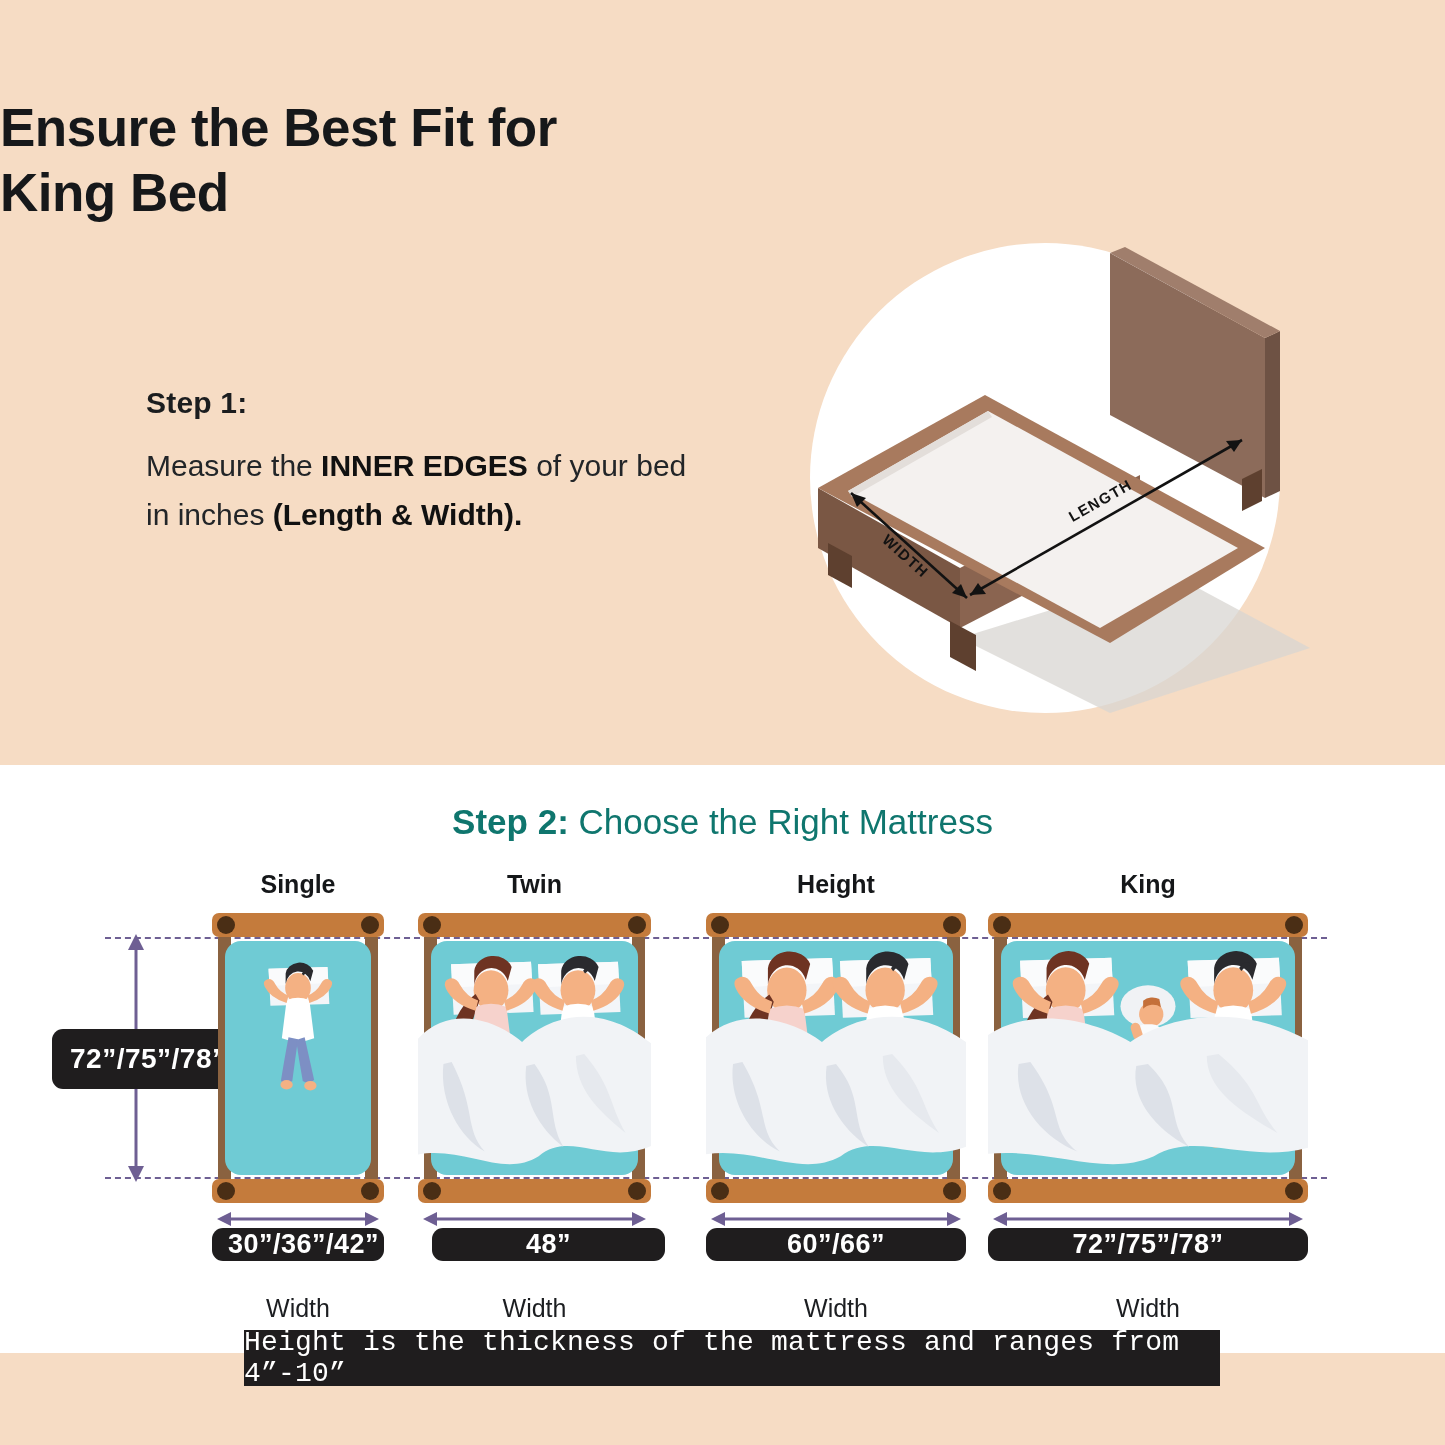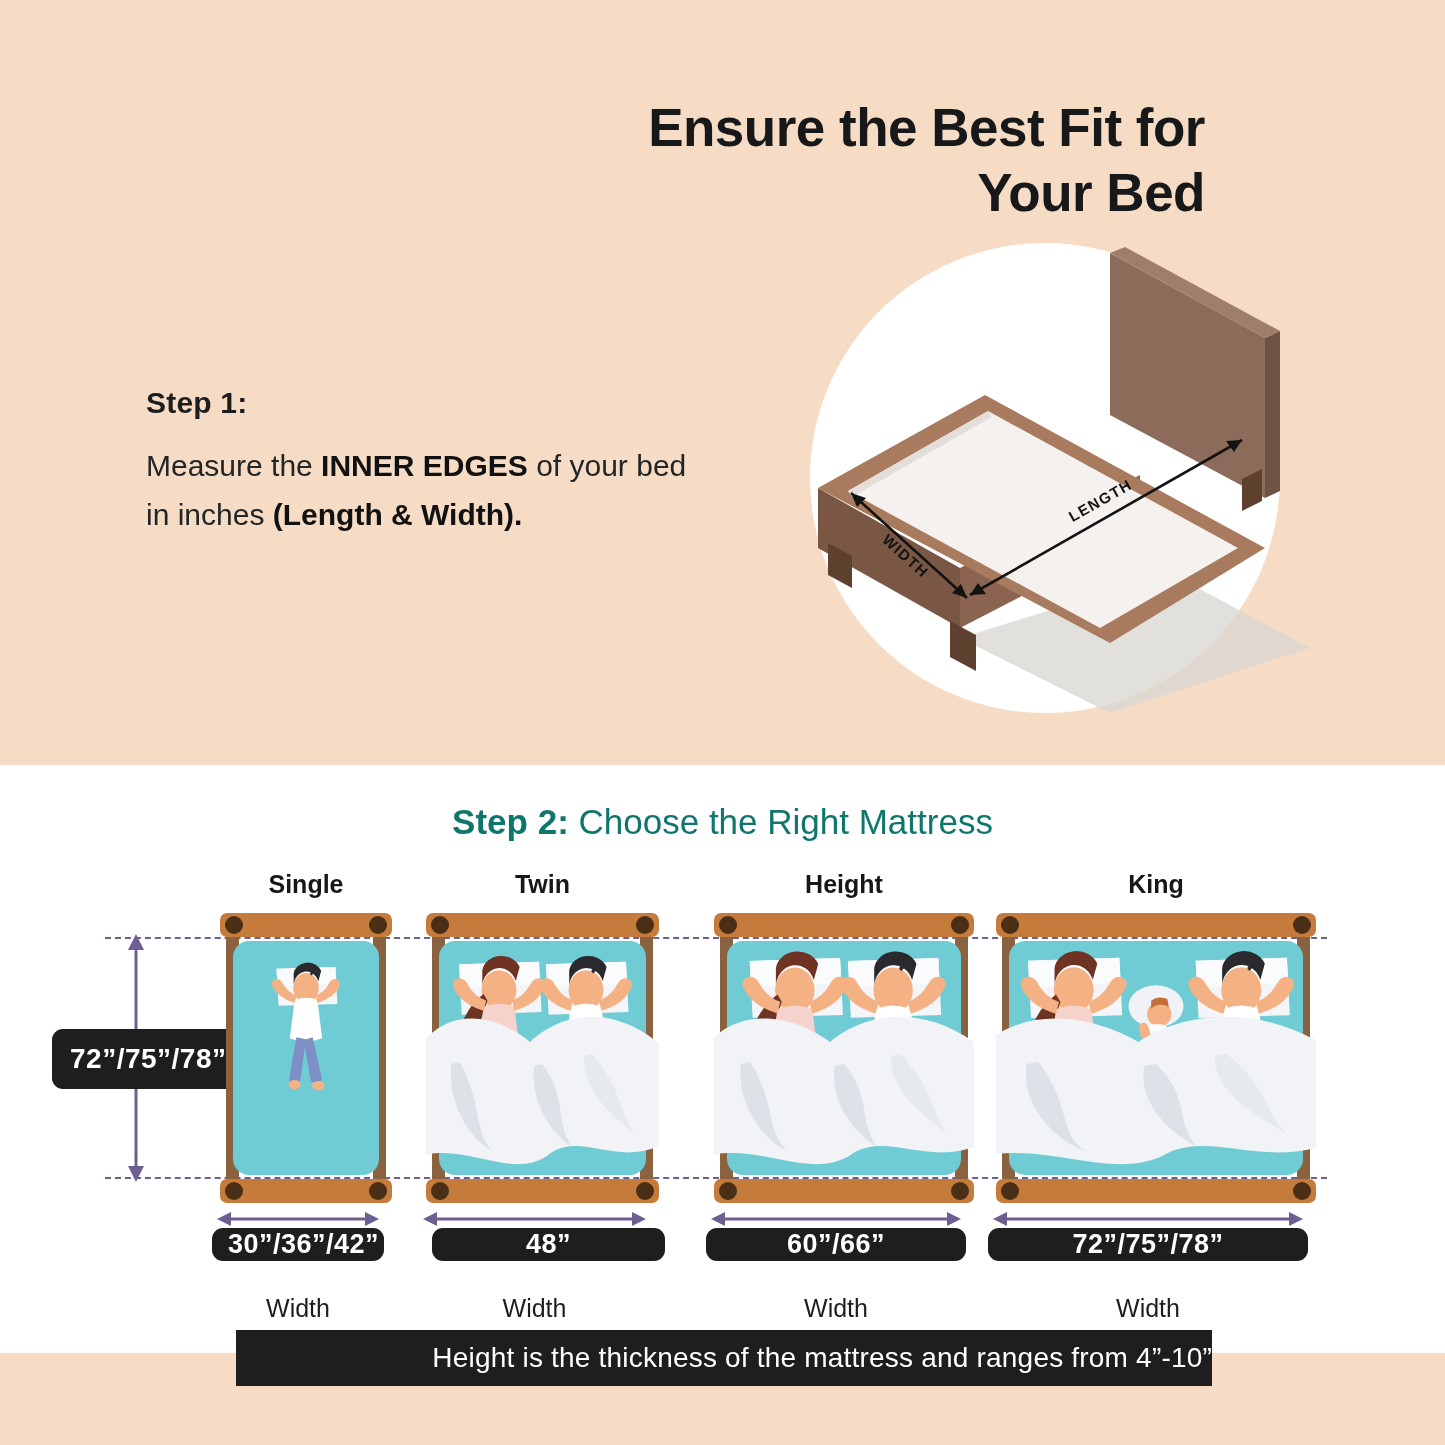--- a/index.html
+++ b/index.html
@@ -16,21 +16,21 @@
     position: absolute; left: 0; top: 0; width: 1445px; height: 765px;
     background: #F6DCC4;
   }
   .bottom-band {
     position: absolute; left: 0; top: 1353px; width: 1445px; height: 92px;
     background: #F6DCC4;
   }
 
   .title {
     position: absolute; left: 0; top: 96px; width: 1205px;
-    text-align: right;
+    text-align: left;
     font-size: 53px; font-weight: bold; color: #16181a;
     line-height: 1.22; letter-spacing: -0.5px;
   }
 
   .step1-label {
     position: absolute; left: 146px; top: 386px;
     font-size: 30px; font-weight: bold; color: #1b1d1f;
     letter-spacing: 0.2px;
   }
   .step1-body {
@@ -51,21 +51,21 @@
   }
   .bed-svg { position: absolute; left: 0; top: 0; }
 
   
   .step2-head {
     position: absolute; left: 0; top: 802px; width: 1445px;
     text-align: center; font-size: 35px; color: #0f766e;
   }
   .step2-head b { font-weight: bold; }
 
-  .beds-row { position: absolute; left: 8px; top: 870px; width: 1314px; height: 330px; }
+  .beds-row { position: absolute; left: 0; top: 870px; width: 1314px; height: 330px; }
 
   .bed-col { position: absolute; top: 0; }
   .bed-name {
     position: absolute; top: 0; left: 0; width: 100%;
     text-align: center; font-size: 25px; font-weight: bold; color: #151719;
   }
   .bed-frame { position: absolute; top: 43px; left: 0; }
 
   
   .guide {
@@ -94,38 +94,38 @@
     font-size: 27px; font-weight: bold; letter-spacing: 0.5px;
     padding: 1px 16px; border-radius: 11px;
     text-align: center; white-space: nowrap;
   }
   .w-cap {
     position: absolute; top: 1294px;
     font-size: 25px; color: #1c1e21; text-align: center;
   }
 
   .footer-badge {
-    position: absolute; left: 236px; top: 1330px;
+    position: absolute; left: 244px; top: 1330px;
     width: 976px; height: 56px;
     background: #1f1d1e; color: #ffffff;
     display: flex; align-items: center; justify-content: flex-end;
-    font-size: 28px; letter-spacing: 0.2px;
+    font-size: 28px; letter-spacing: 0.2px; font-family: Liberation Mono, monospace;
   }
 </style>
 </head>
 <body>
 
 <div id="page">
 
   <div class="top-band"></div>
   <div class="bottom-band"></div>
 
   <div class="title">
     <div>Ensure the Best Fit for</div>
-    <div>Your Bed</div>
+    <div>King Bed</div>
   </div>
 
   <div class="step1-label">Step 1:</div>
   <div class="step1-body">
     <span>Measure the </span><b>INNER EDGES</b><span> of your bed in inches </span><b>(Length &amp; Width).</b>
   </div>
 
   <div class="bed-scene">
     <div class="bed-circle"></div>
     <svg class="bed-svg" width="510" height="470" viewBox="0 0 510 470">

